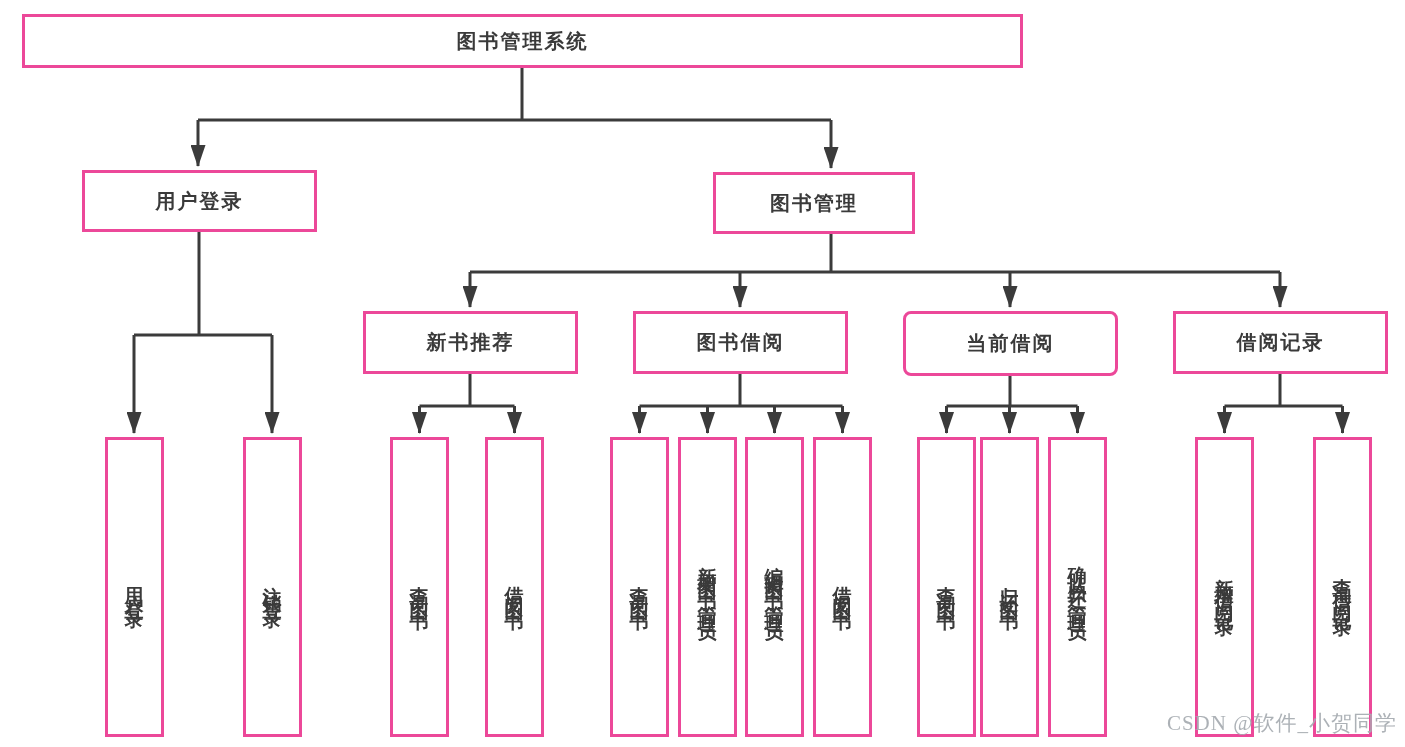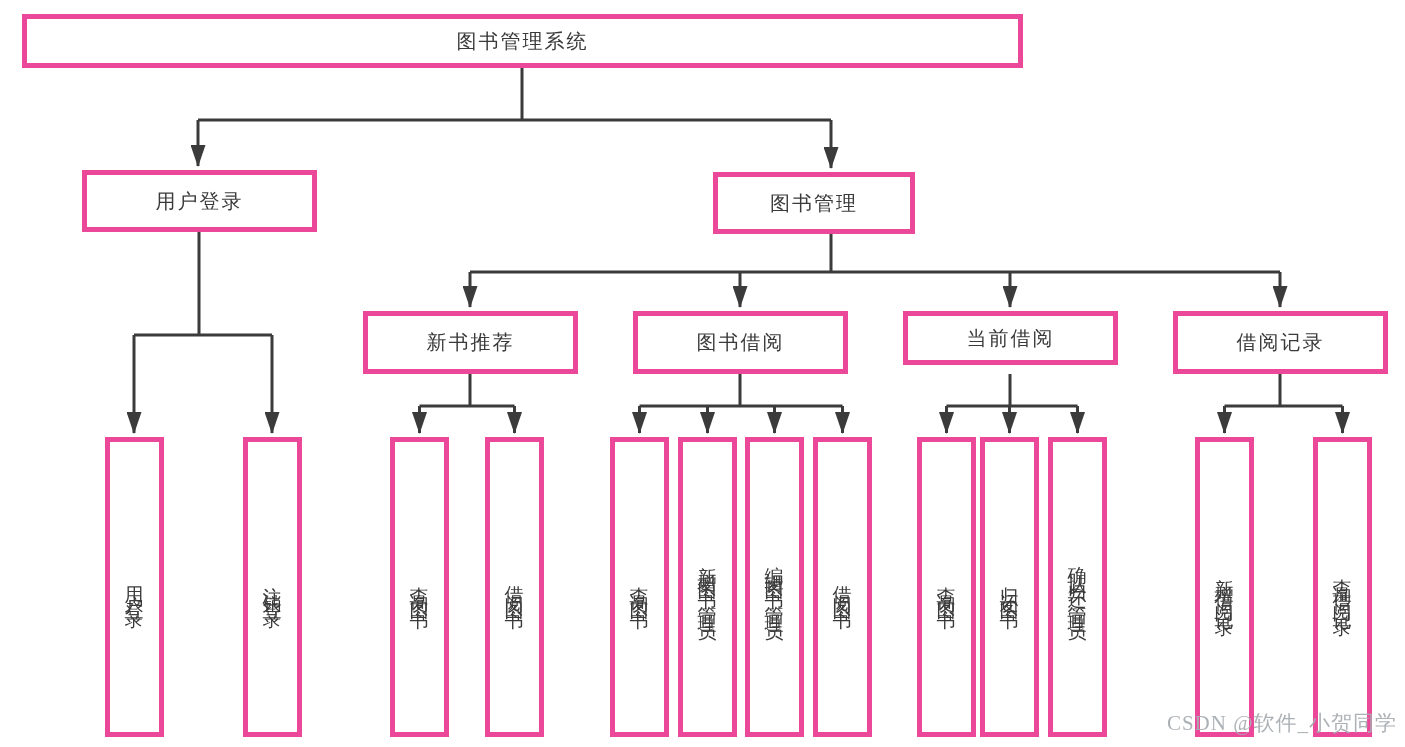--- a/index.html
+++ b/index.html
@@ -19,39 +19,40 @@
     position: absolute;
     left: 0;
     top: 0;
     width: 1405px;
     height: 747px;
     pointer-events: none;
   }
   .node {
     position: absolute;
     box-sizing: border-box;
-    border: 5px solid #ec4899;
+    border: 3px solid #ec4899;
     background: #ffffff;
     color: #3a3a3a;
     display: flex;
     align-items: center;
     justify-content: center;
     text-align: center;
+    font-weight: bold;
   }
   .h-node {
     font-size: 20px;
     letter-spacing: 2px;
     white-space: nowrap;
   }
   .n-root { left: 22px;  top: 14px;  width: 1001px; height: 54px; }
   .n-user { left: 82px;  top: 170px; width: 235px;  height: 62px; }
   .n-mgmt { left: 713px; top: 172px; width: 202px;  height: 62px; }
   .n-g0 { left: 363px;  top: 311px; width: 215px; height: 63px; }
   .n-g1 { left: 633px;  top: 311px; width: 215px; height: 63px; }
-  .n-g2 { left: 903px;  top: 311px; width: 215px; height: 54px; }
+  .n-g2 { left: 903px;  top: 311px; width: 215px; height: 65px; border-radius: 8px; }
   .n-g3 { left: 1173px; top: 311px; width: 215px; height: 63px; }
   .leaf {
     top: 437px;
     width: 59px;
     height: 300px;
     writing-mode: vertical-rl;
     font-size: 19px;
     letter-spacing: 8px;
     line-height: 1;
   }

